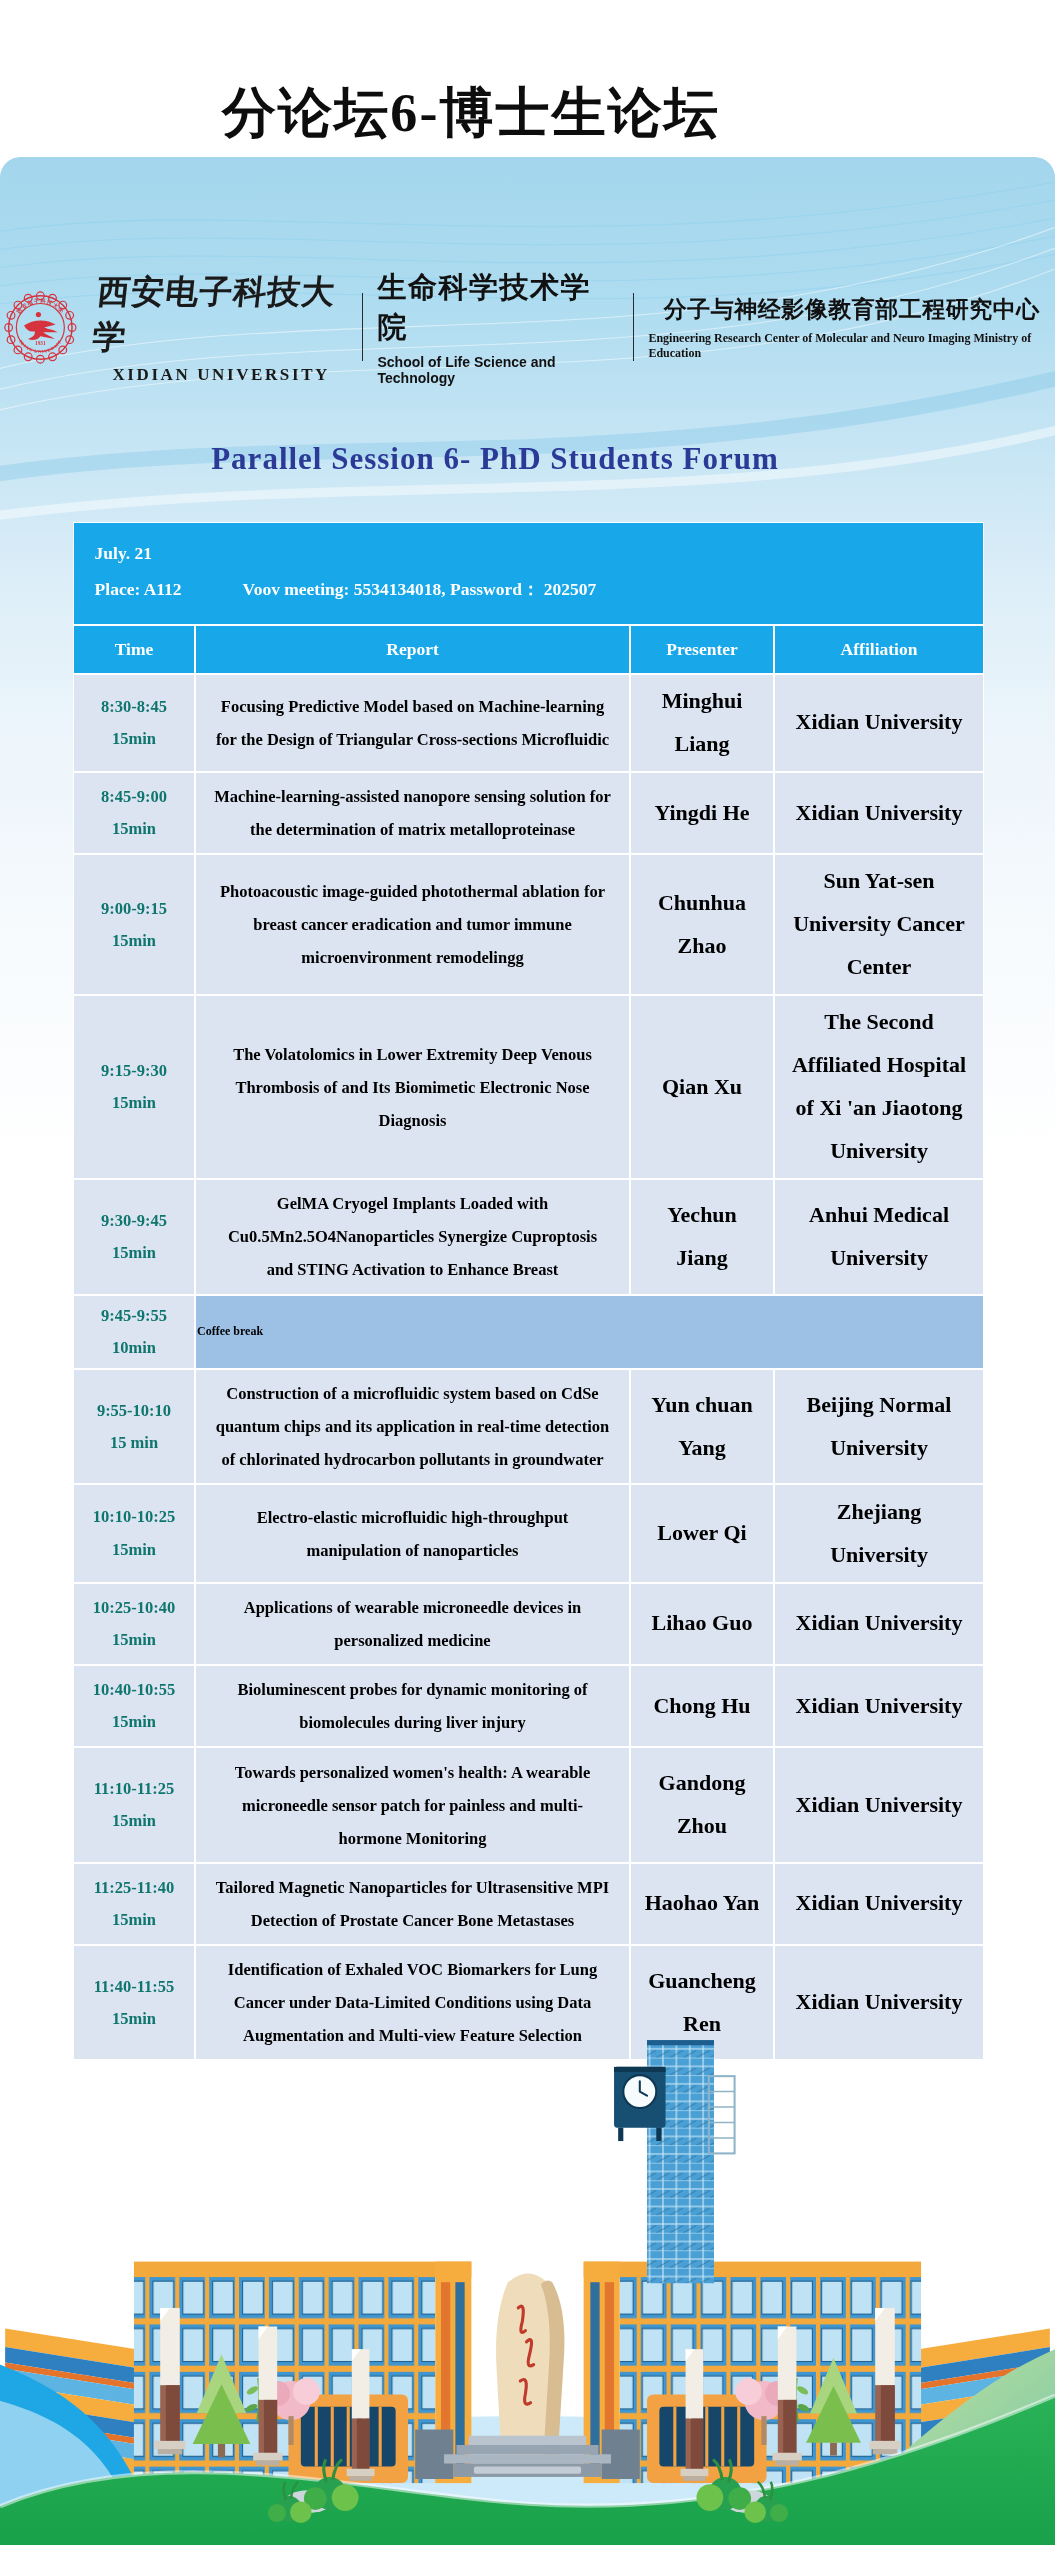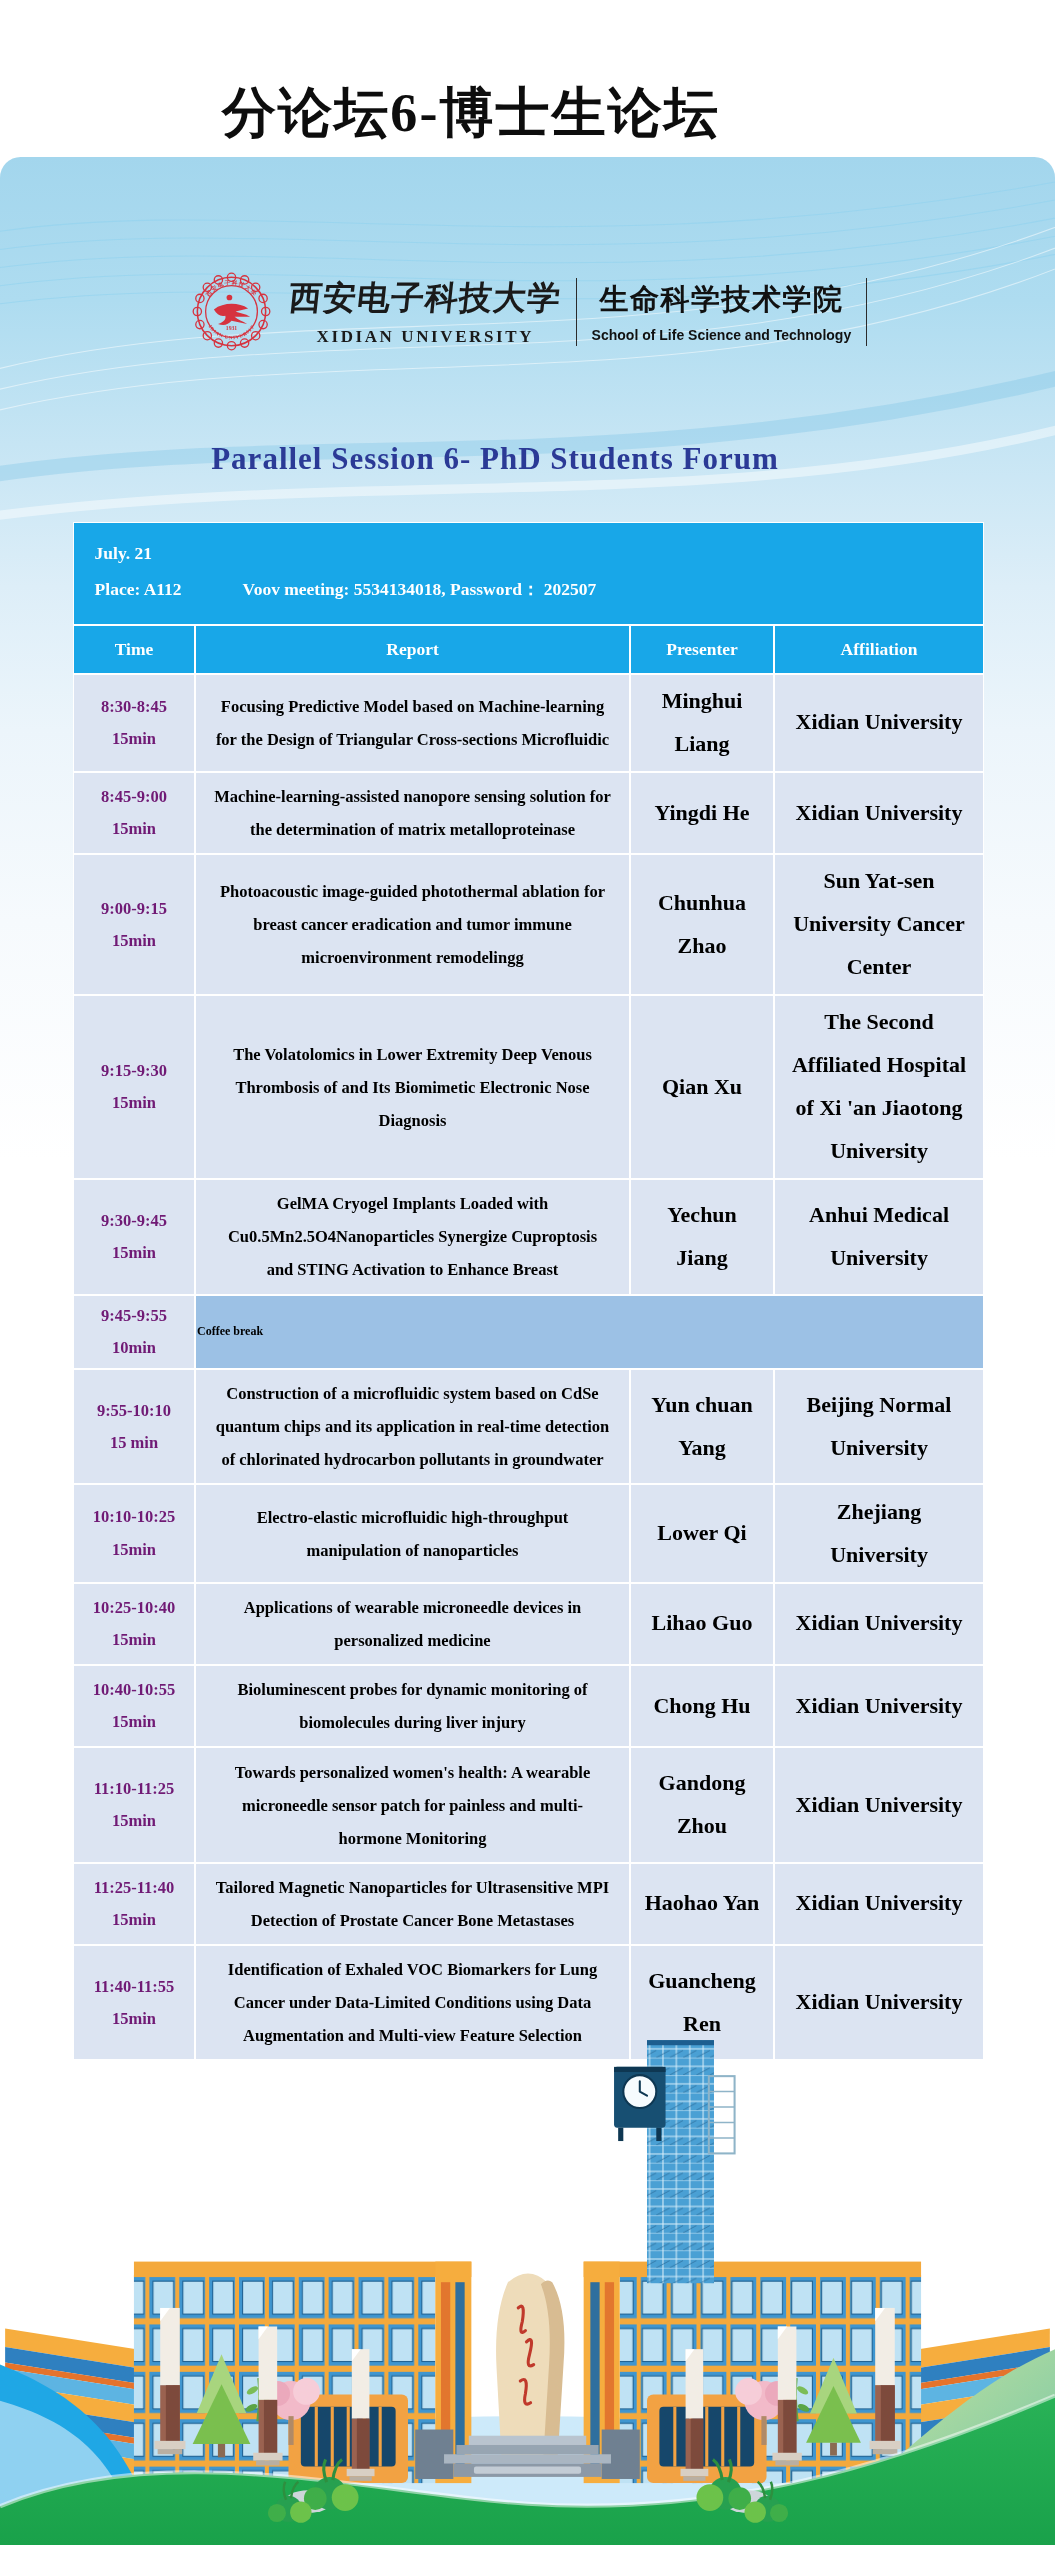--- a/index.html
+++ b/index.html
@@ -13,35 +13,35 @@
         background:linear-gradient(180deg,#a3d6ed 0%,#aedcf0 6%,#c6e5f4 12%,#ddeef8 18%,#ecf5fb 24%,#f6fafd 32%,#ffffff 42%,#ffffff 100%);}
   .waves{position:absolute;top:0;left:0;pointer-events:none;}
   
   .org-band{position:absolute;top:111px;left:0;width:1055px;display:flex;justify-content:center;align-items:center;gap:14.4px;}
   .org-sep{width:1.5px;height:68px;background:#2b2b2b;}
   .org-block{display:flex;flex-direction:column;align-items:center;justify-content:center;}
   .uni-cn{font-size:33px;font-weight:bold;color:#1a1a1a;transform:skewX(-6deg);letter-spacing:1px;
           font-family:"Liberation Serif","DejaVu Serif",serif;}
   .uni-en{font-size:17px;font-weight:bold;color:#1a1a1a;letter-spacing:2.6px;margin-top:5.2px;}
   .school-cn{font-size:29px;font-weight:bold;color:#111;font-family:"Liberation Sans","DejaVu Sans",sans-serif;letter-spacing:1.5px;}
-  .school-en{font-size:14px;font-weight:bold;color:#111;margin-top:6.2px;font-family:"Liberation Sans","DejaVu Sans",sans-serif;text-align:right;}
+  .school-en{font-size:14px;font-weight:bold;color:#111;margin-top:6.2px;font-family:"Liberation Sans","DejaVu Sans",sans-serif;}
   .center-cn{font-size:23px;font-weight:bold;color:#111;font-family:"Liberation Sans","DejaVu Sans",sans-serif;letter-spacing:0.5px;}
   .center-en{font-size:12px;font-weight:bold;color:#111;margin-top:6.2px;}
   
   .session-title{position:absolute;top:284px;left:0;width:990px;text-align:center;
                  font-size:31px;font-weight:bold;color:#2b3a96;letter-spacing:1px;}
   
   table.sched{position:absolute;top:365px;left:73px;width:910px;border-collapse:separate;border-spacing:0;
               table-layout:fixed;}
   table.sched td,table.sched th{border:1.5px solid #ffffff;box-sizing:border-box;}
   .banner-cell{background:#18a7e8;color:#ffffff;font-weight:bold;font-size:17.5px;text-align:left;
                padding:13.4px 10.3px 15.5px 20.6px;line-height:2.05;}
   .banner-line2 .sp{display:inline-block;width:61px;}
   th.hdr{background:#18a7e8;color:#ffffff;font-weight:bold;font-size:17.5px;text-align:center;height:49px;padding:2px;}
-  td.c-time{background:#dce4f2;color:#701a75;font-weight:bold;font-size:16.5px;text-align:center;vertical-align:middle;
+  td.c-time{background:#dce4f2;color:#0f766e;font-weight:bold;font-size:16.5px;text-align:center;vertical-align:middle;
             line-height:1.95;padding:4.1px 3.1px;}
   td.c-report{background:#dce4f2;color:#000;font-weight:bold;font-size:16.5px;text-align:center;vertical-align:middle;
               line-height:2.0;padding:7.2px 17.5px;margin-top:30px;}
   td.c-presenter,td.c-aff{background:#dce4f2;color:#000;font-weight:bold;font-size:22px;text-align:center;
               vertical-align:middle;line-height:1.95;padding:5.2px 13.4px;}
   td.c-break{background:#9cc1e5;color:#000;font-weight:bold;font-size:12px;vertical-align:middle;}
   tr.coffee td{height:55px;}
   
   .campus-wrap{position:absolute;left:0;bottom:0;width:1055px;height:505px;}
 </style>
@@ -117,20 +117,24 @@
 
       <div class="org-sep"></div>
 
       <div class="org-block">
         <div class="school-cn">生命科学技术学院</div>
         <div class="school-en">School of Life Science and Technology</div>
       </div>
 
       <div class="org-sep"></div>
 
+      <div class="org-block">
+        <div class="center-cn">分子与神经影像教育部工程研究中心</div>
+        <div class="center-en">Engineering Research Center of Molecular and Neuro Imaging Ministry of Education</div>
+      </div>
     </div>
 
     <div class="session-title">Parallel Session 6- PhD Students Forum</div>
 
     <table class="sched">
       <colgroup>
         <col style="width:122px">
           <col style="width:435px">
           <col style="width:144px">
           <col style="width:210px">

